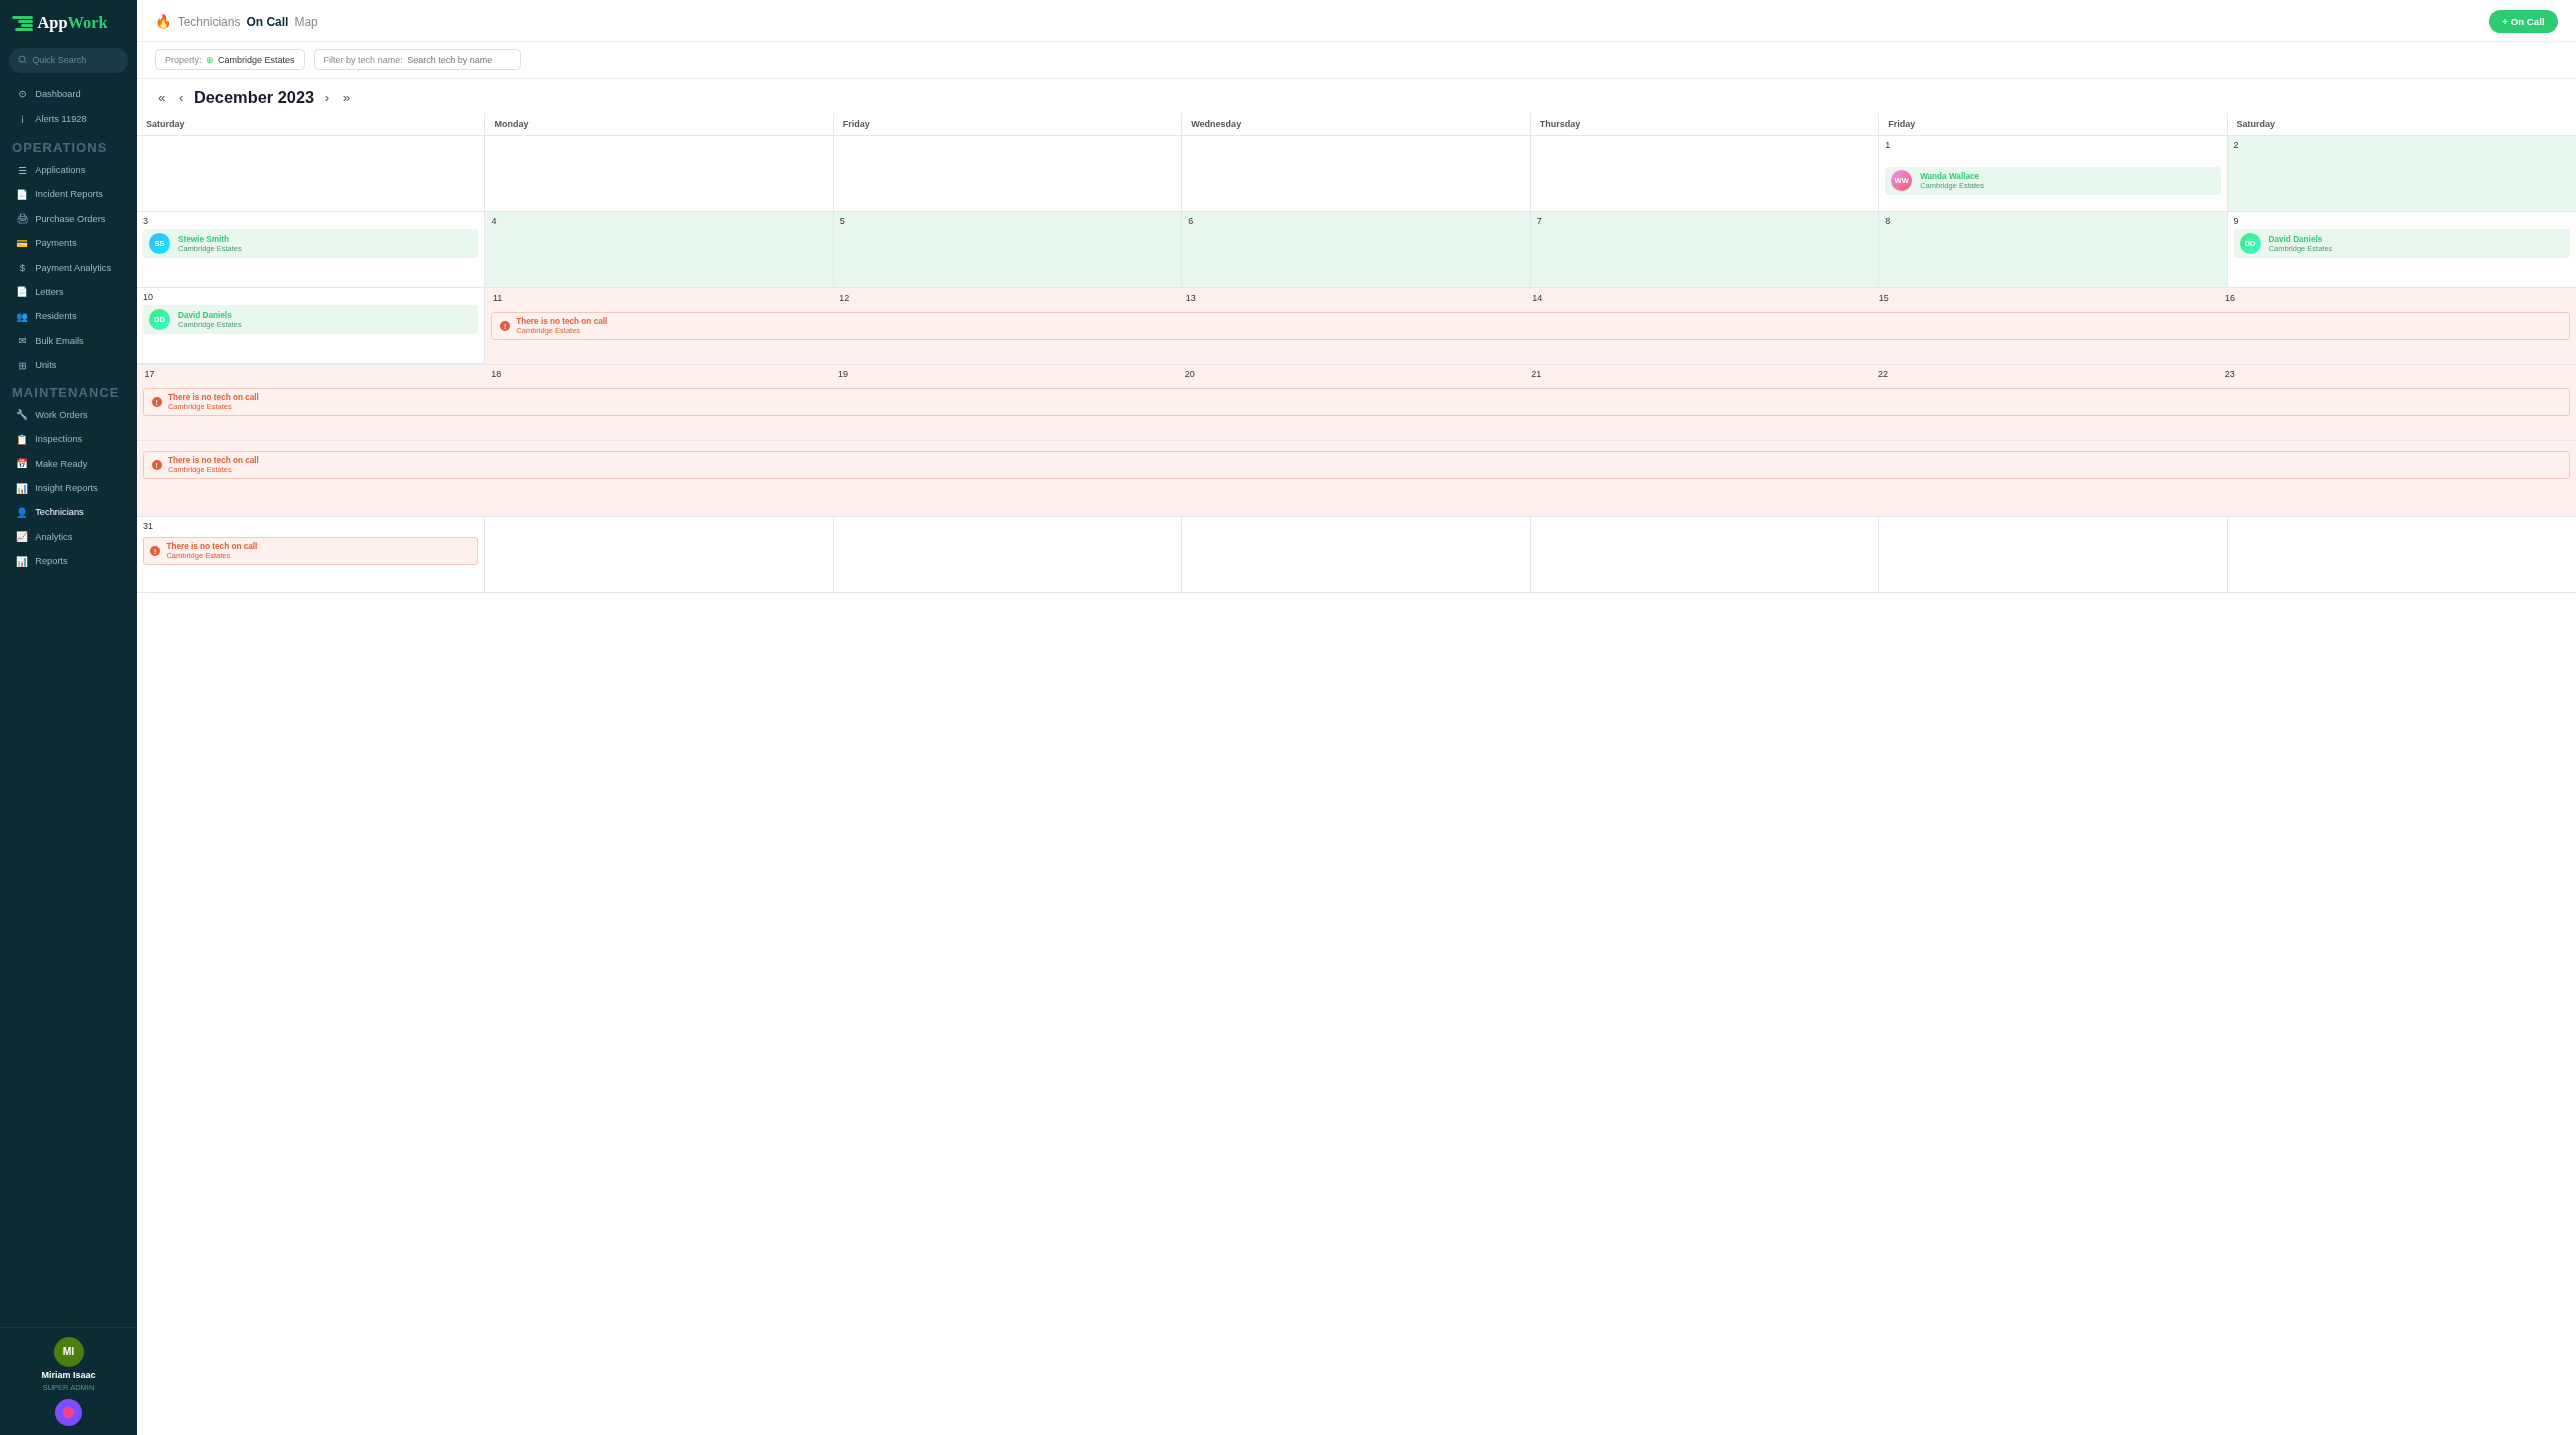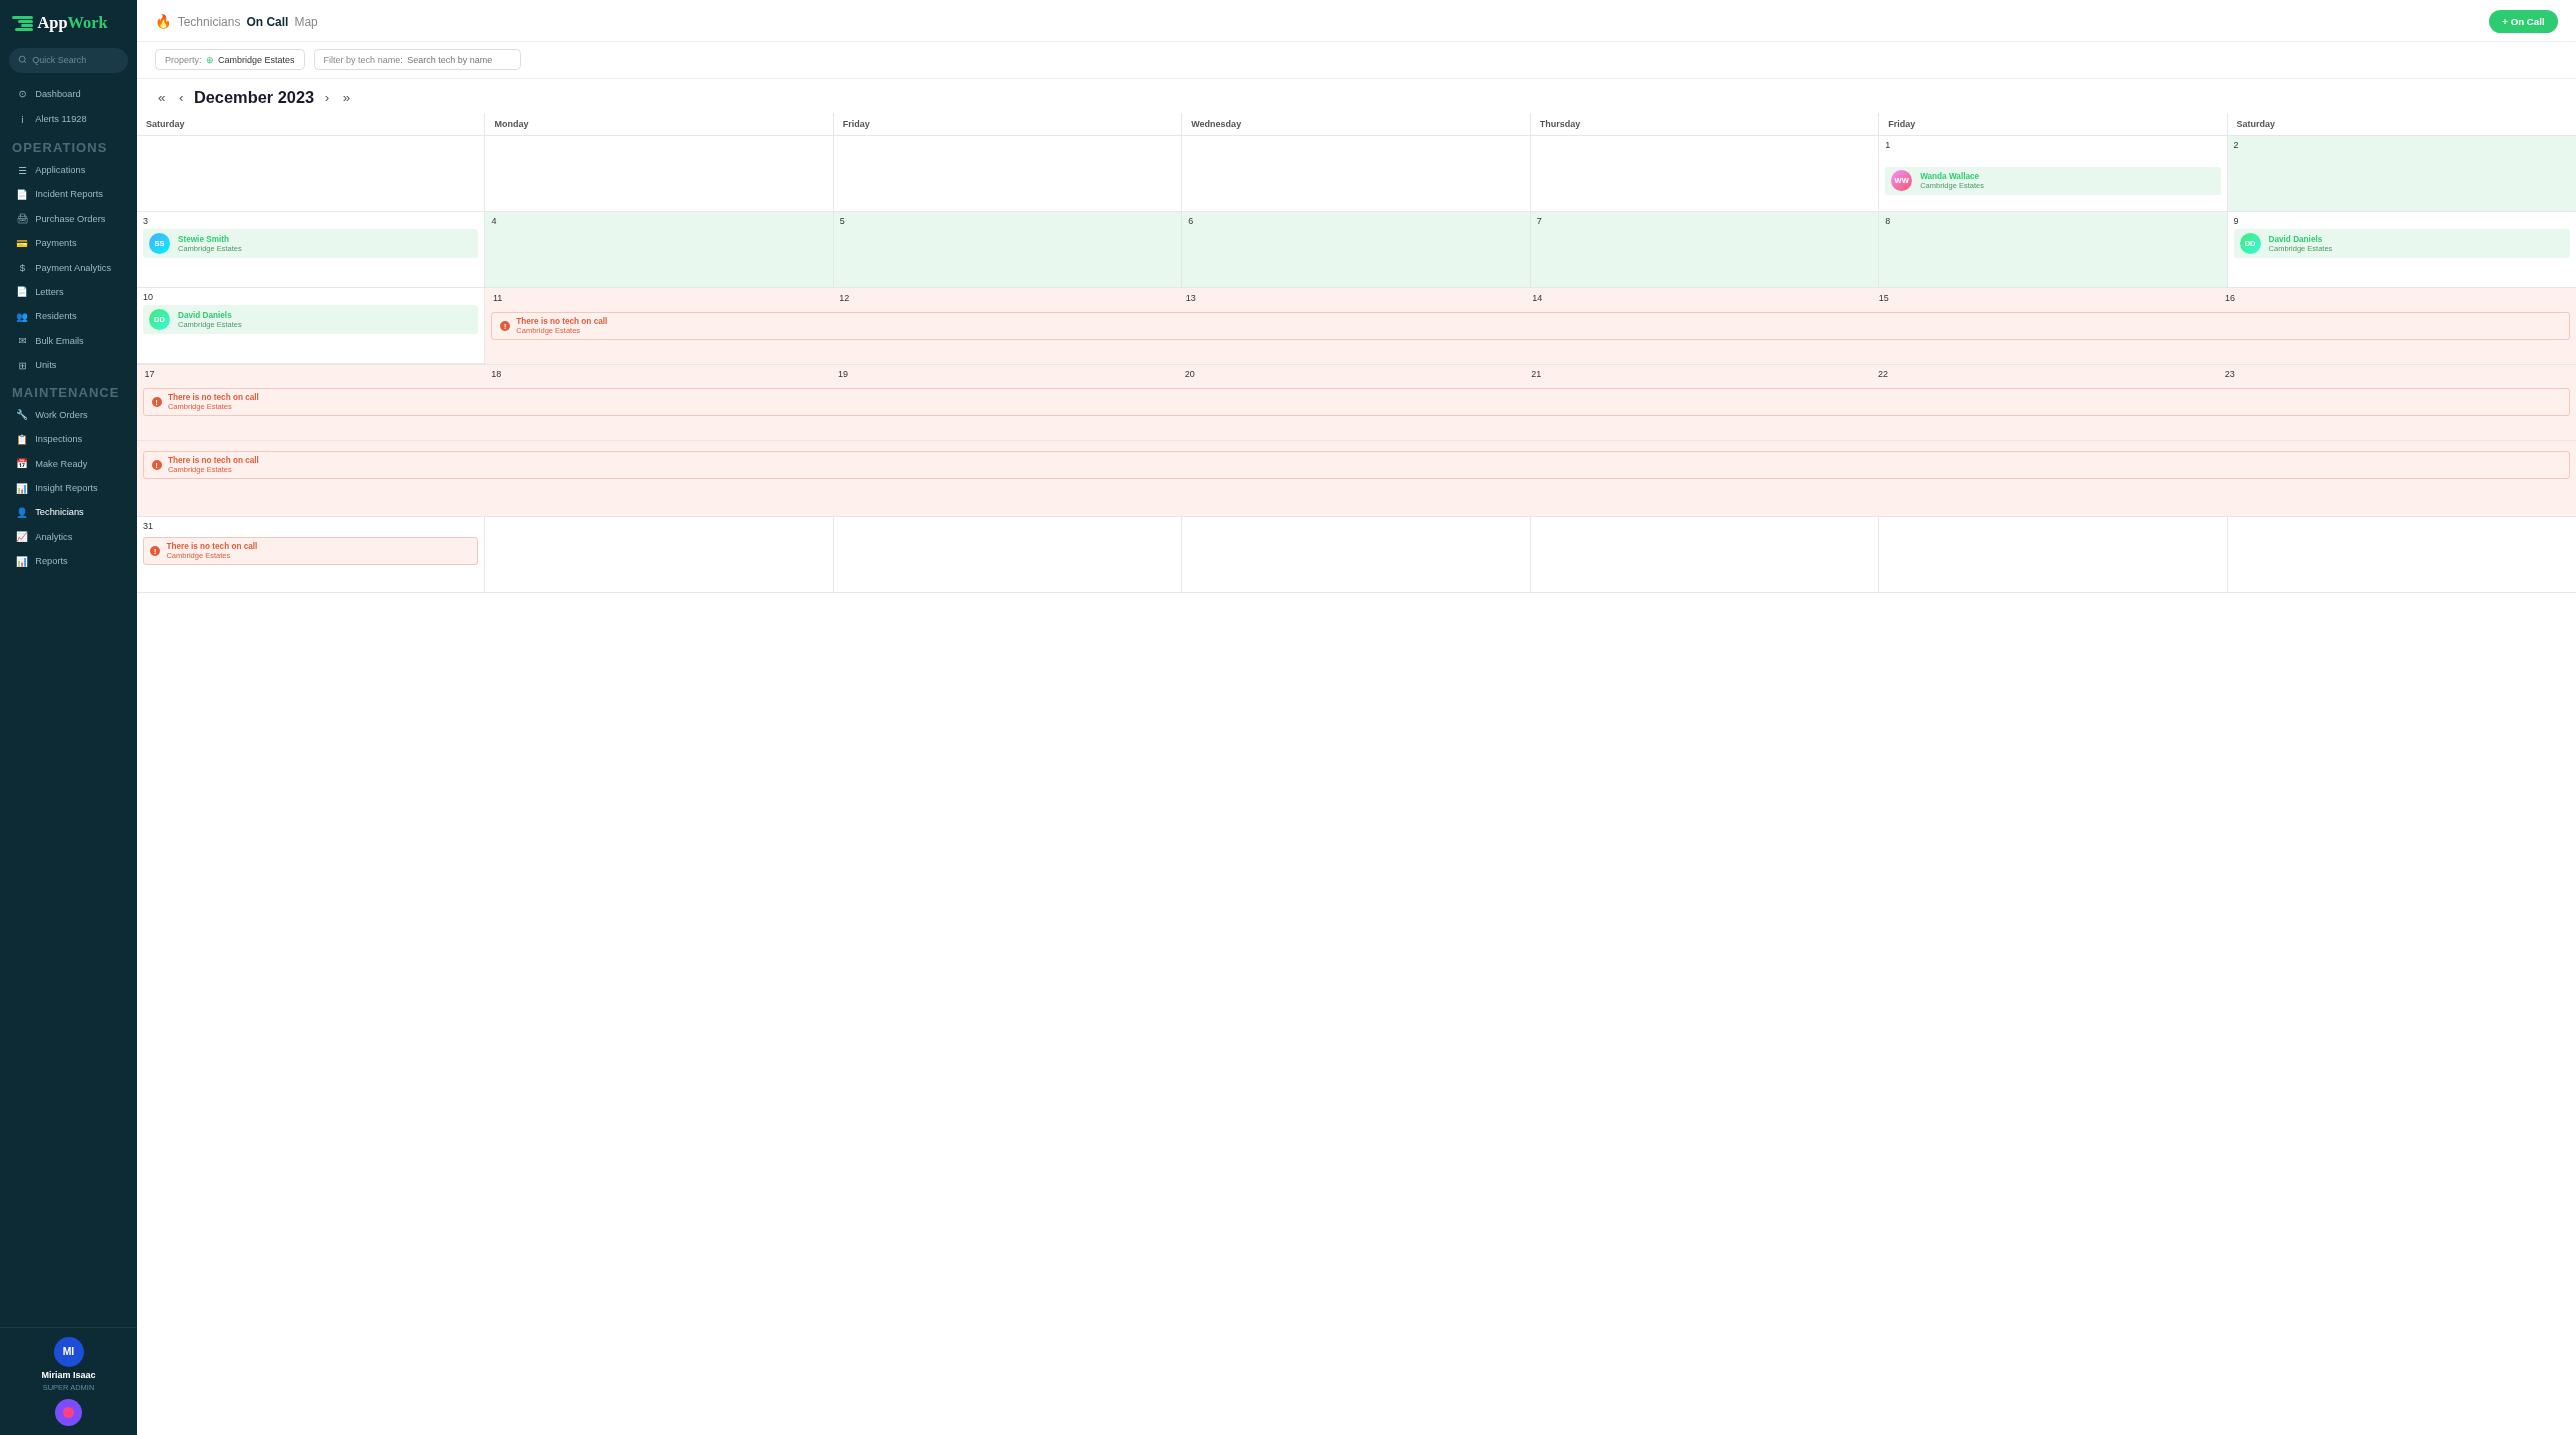--- a/index.html
+++ b/index.html
@@ -95,21 +95,21 @@
     .user-info {
       display: flex;
       flex-direction: column;
       align-items: center;
       gap: 3px;
     }
     .user-avatar-green {
       width: 30px;
       height: 30px;
       border-radius: 50%;
-      background: #1d4ed8;
+      background: #4d7c0f;
       display: flex;
       align-items: center;
       justify-content: center;
       font-weight: 700;
       font-size: 10.4px;
       color: #fff;
     }
     .user-name { font-size: 9px; color: #fff; font-weight: 600; }
     .user-role { font-size: 7.5px; color: #6a8a99; }
     .user-avatar-purple {

